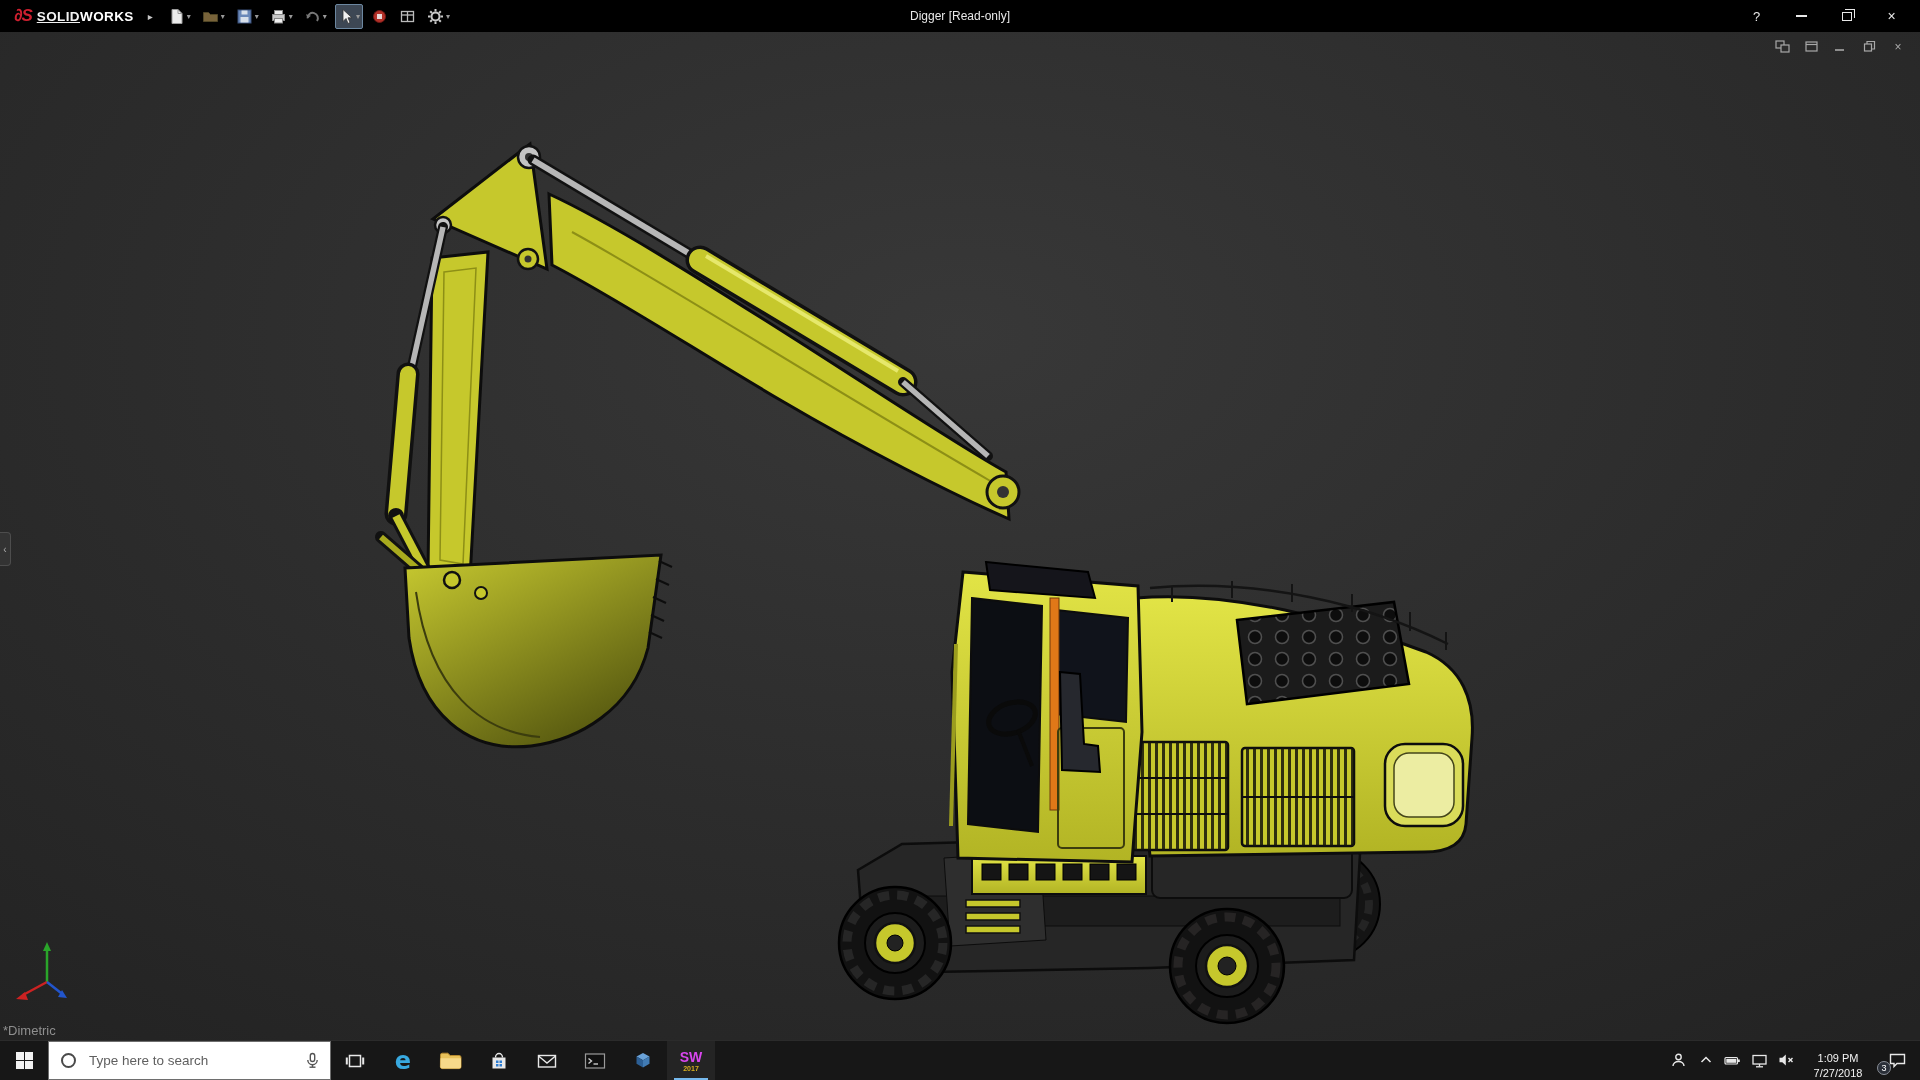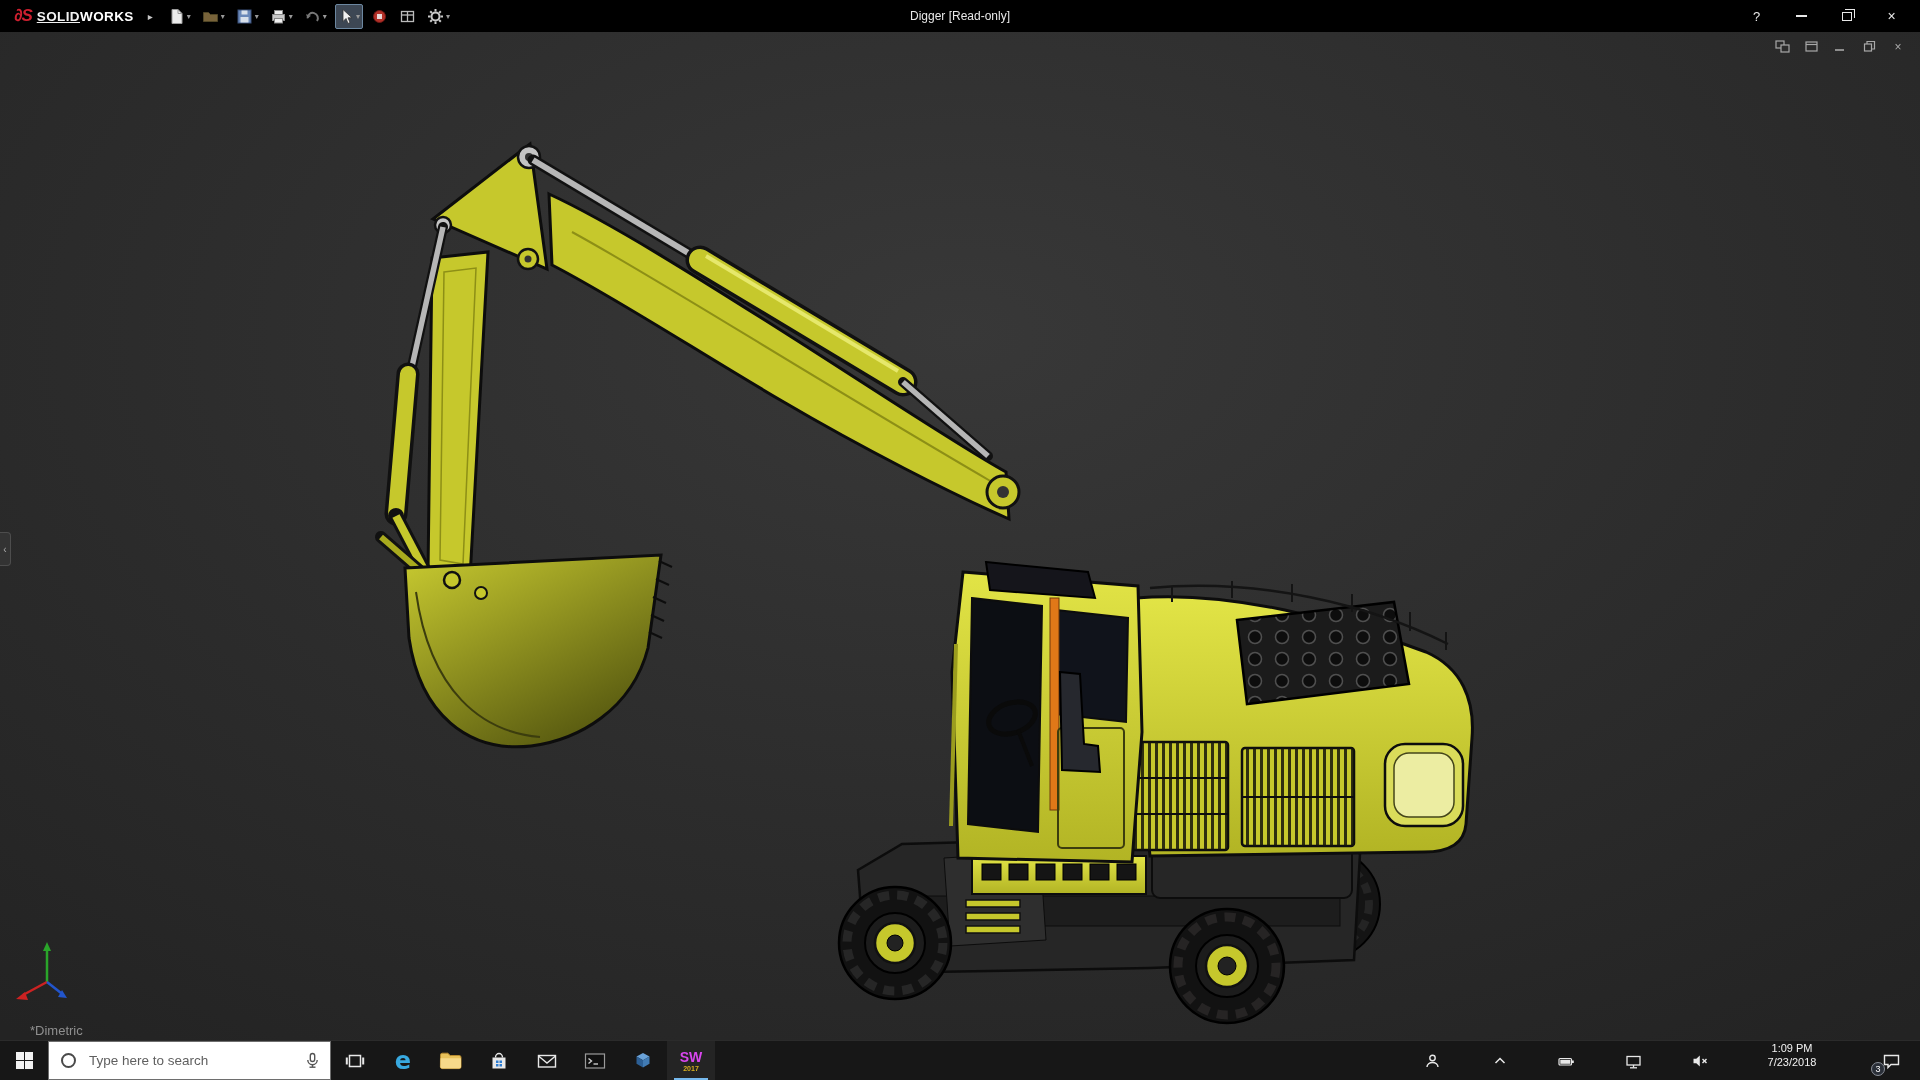--- a/index.html
+++ b/index.html
@@ -33,21 +33,21 @@
   .wc{width:45px;display:flex;align-items:center;justify-content:center;color:#e8e8e8;font-size:14px;cursor:pointer;}
   .wc-bar{width:11px;height:2px;background:#e8e8e8;}
   .wc-restore{width:10px;height:9px;border:1px solid #e8e8e8;position:relative;background:transparent;}
   .wc-restore:before{content:"";position:absolute;left:2px;top:-4px;width:9px;height:8px;border:1px solid #e8e8e8;border-bottom:none;border-left:none;}
   .help-btn{font-size:13px;}
 
   
   .viewport{position:absolute;top:32px;left:0;width:1920px;height:1008px;
     background:radial-gradient(ellipse 1500px 900px at 50% 30%, #383838 0%, #2c2c2c 55%, #232323 100%);}
   .model-svg{position:absolute;inset:0;width:1920px;height:1008px;}
-  .view-label{position:absolute;left:30px;bottom:2px;font-size:13px;color:#8f8f8f;}
+  .view-label{position:absolute;left:3px;bottom:2px;font-size:13px;color:#8f8f8f;}
   .flyout-tab{position:absolute;left:0;top:500px;width:11px;height:34px;background:#333;border:1px solid #4d4d4d;
     border-left:none;border-radius:0 4px 4px 0;color:#aaa;font-size:10px;display:flex;align-items:center;justify-content:center;cursor:pointer;}
   .doc-controls{position:absolute;top:6px;right:12px;display:flex;gap:9px;align-items:center;}
   .doc-controls .dc{width:20px;height:17px;display:flex;align-items:center;justify-content:center;cursor:pointer;color:#a8a8a8;font-size:12px;}
 
   
   .taskbar{position:absolute;top:1040px;left:0;width:1920px;height:40px;background:var(--taskbar-bg);
     border-top:1px solid #2b2b2b;display:flex;align-items:stretch;z-index:40;}
   .tb-slot{width:48px;display:flex;align-items:center;justify-content:center;position:relative;cursor:pointer;}
   .tb-slot.app-active{background:rgba(255,255,255,.06);}
@@ -57,21 +57,21 @@
   .search-wrap{width:283px;position:relative;display:flex;align-items:stretch;}
   .search-input{width:100%;height:100%;border:1px solid #6e6e6e;background:#fff;font-size:13.5px;
     padding:0 36px 0 40px;color:#222;outline:none;font-family:"Liberation Sans",sans-serif;}
   .search-input::placeholder{color:#5f5f5f;}
   .cortana-ring{position:absolute;left:13px;top:12px;width:15px;height:15px;border:2px solid #4a4a4a;border-radius:50%;pointer-events:none;}
   .mic{position:absolute;right:10px;top:11px;pointer-events:auto;cursor:pointer;}
   .sw-badge{display:flex;flex-direction:column;align-items:center;line-height:1;}
   .sw-badge .sw{color:#d946ef;font-weight:bold;font-size:14px;letter-spacing:0;}
   .sw-badge .yr{color:#d8b020;font-size:7px;font-weight:bold;margin-top:1px;}
   .edge-e{color:#38a9e0;font-weight:bold;font-size:24px;line-height:1;font-family:"DejaVu Sans",sans-serif;}
-  .tray{margin-left:auto;display:flex;align-items:flex-start;padding-right:8px;gap:40px;}
+  .tray{margin-left:auto;display:flex;align-items:flex-end;padding-right:2px;}
   .tray-slot{width:27px;height:40px;display:flex;align-items:center;justify-content:center;cursor:pointer;position:relative;}
   .clock{width:76px;text-align:center;font-size:11px;line-height:1.3;color:#f2f2f2;cursor:default;padding:0 2px;}
   .action-slot{width:42px;}
   .badge{position:absolute;left:1px;bottom:5px;min-width:14px;height:14px;border-radius:7px;background:#2a2f38;
     border:1px solid #8a8f98;color:#fff;font-size:9px;display:flex;align-items:center;justify-content:center;padding:0 2px;}
 </style>
 </head>
 <body>
 
 <div class="titlebar">
@@ -509,21 +509,21 @@
     </div>
     <div class="tray-slot">
       <svg width="18" height="16" viewBox="0 0 18 16">
           <polygon points="1.5,5.8 4.3,5.8 7.8,2.5 7.8,13.5 4.3,10.2 1.5,10.2" fill="#e8e8e8"></polygon>
           <line x1="10.5" y1="6" x2="14.5" y2="10" stroke="#e8e8e8" stroke-width="1.4"></line>
           <line x1="14.5" y1="6" x2="10.5" y2="10" stroke="#e8e8e8" stroke-width="1.4"></line>
         </svg>
     </div>
     <div class="clock">
       <div>1:09 PM</div>
-      <div>7/23/2018</div>
+      <div>7/27/2018</div>
     </div>
     <div class="tray-slot action-slot">
       <svg width="19" height="17" viewBox="0 0 19 17">
           <path d="M2.5,2.5 h14 v9 h-7.5 l-3,3 v-3 h-3.5 z" fill="none" stroke="#e8e8e8" stroke-width="1.4"></path>
         </svg>
       <span class="badge">3</span>
     </div>
   </div>
 </div>
 

